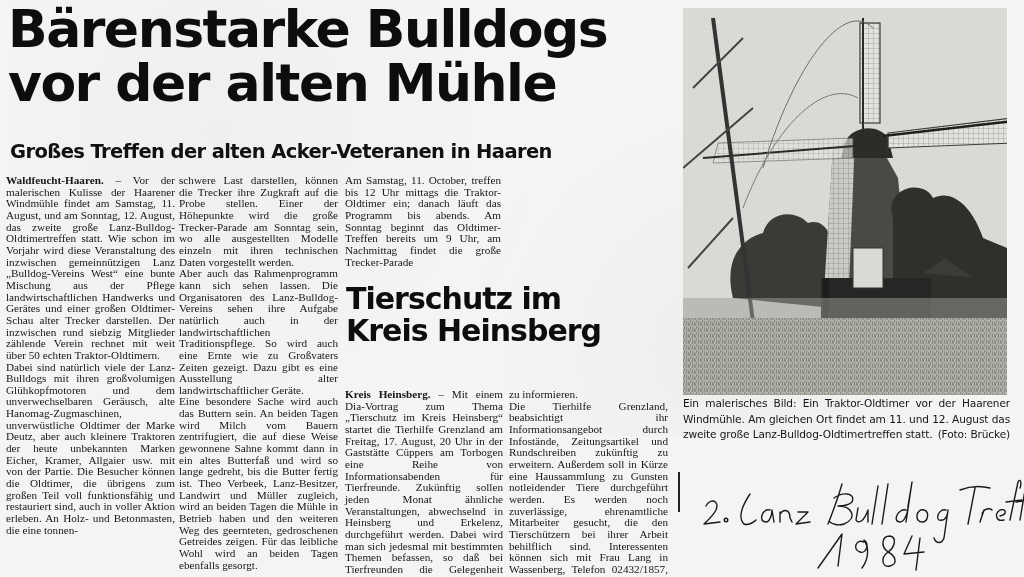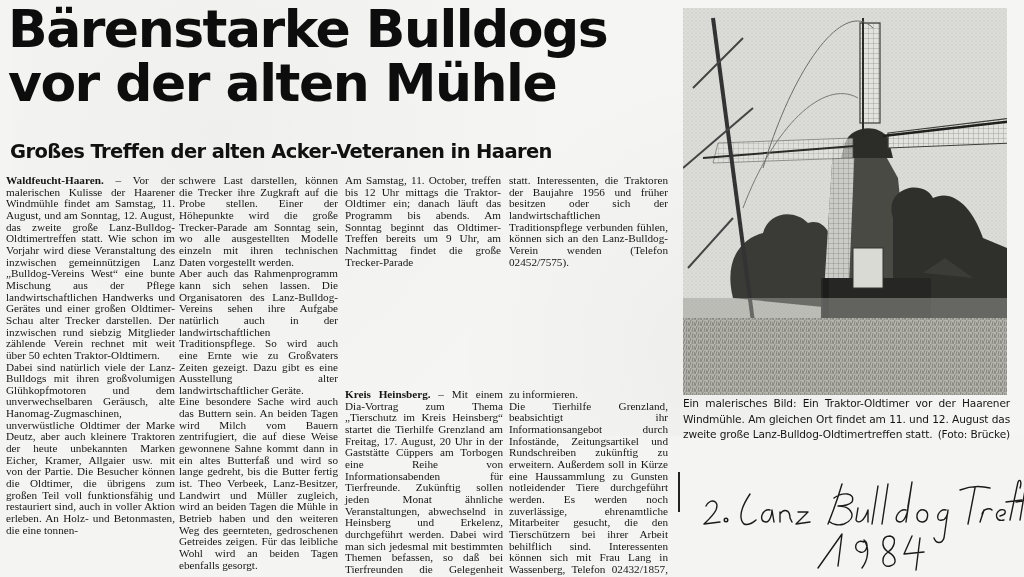--- a/index.html
+++ b/index.html
@@ -99,24 +99,25 @@
 
   <div class="col c2">
     <p>schwere Last darstellen, können die Trecker ihre Zugkraft auf die Probe stellen. Einer der Höhepunkte wird die große Trecker-Parade am Sonntag sein, wo alle ausgestellten Modelle einzeln mit ihren technischen Daten vorgestellt werden.</p>
     <p>Aber auch das Rahmenprogramm kann sich sehen lassen. Die Organisatoren des Lanz-Bulldog-Vereins sehen ihre Aufgabe natürlich auch in der landwirtschaftlichen Traditionspflege. So wird auch eine Ernte wie zu Großvaters Zeiten gezeigt. Dazu gibt es eine Ausstellung alter landwirtschaftlicher Geräte.</p>
     <p>Eine besondere Sache wird auch das Buttern sein. An beiden Tagen wird Milch vom Bauern zentrifugiert, die auf diese Weise gewonnene Sahne kommt dann in ein altes Butterfaß und wird so lange gedreht, bis die Butter fertig ist. Theo Verbeek, Lanz-Besitzer, Landwirt und Müller zugleich, wird an beiden Tagen die Mühle in Betrieb haben und den weiteren Weg des geernteten, gedroschenen Getreides zeigen. Für das leibliche Wohl wird an beiden Tagen ebenfalls gesorgt.</p>
   </div>
 
   <div class="col c3">
     <p>Am Samstag, 11. October, treffen bis 12 Uhr mittags die Traktor-Oldtimer ein; danach läuft das Programm bis abends. Am Sonntag beginnt das Oldtimer-Treffen bereits um 9 Uhr, am Nachmittag findet die große Trecker-Parade</p>
   </div>
-  <div class="col c4">
-    <p>statt. Interessenten, die Traktoren der Baujahre 1956 und früher besitzen oder sich der landwirtschaftlichen Traditionspflege verbunden fühlen, können sich an den Lanz-Bulldog-Verein wenden (Telefon 02452/7575).</p>
-  </div>
-
+
+  <h2 class="headline2">
+    <span>Tierschutz im</span>
+    <span>Kreis Heinsberg</span>
+  </h2>
 
   <div class="col c5">
     <p><b>Kreis Heinsberg.</b><span> – Mit einem Dia-Vortrag zum Thema „Tierschutz im Kreis Heinsberg“ startet die Tierhilfe Grenzland am Freitag, 17. August, 20 Uhr in der Gaststätte Cüppers am Torbogen eine Reihe von Informationsabenden für Tierfreunde. Zukünftig sollen jeden Monat ähnliche Veranstaltungen, abwechselnd in Heinsberg und Erkelenz, durchgeführt werden. Dabei wird man sich jedesmal mit bestimmten Themen befassen, so daß bei Tierfreunden die Gelegenheit gegeben wird, sich umfassend</span></p>
   </div>
   <div class="col c6">
     <p>zu informieren.</p>
     <p>Die Tierhilfe Grenzland, beabsichtigt ihr Informationsangebot durch Infostände, Zeitungsartikel und Rundschreiben zukünftig zu erweitern. Außerdem soll in Kürze eine Haussammlung zu Gunsten notleidender Tiere durchgeführt werden. Es werden noch zuverlässige, ehrenamtliche Mitarbeiter gesucht, die den Tierschützern bei ihrer Arbeit behilflich sind. Interessenten können sich mit Frau Lang in Wassenberg, Telefon 02432/1857, in Verbindung setzen.</p>
   </div>
 
   <div class="photo">

